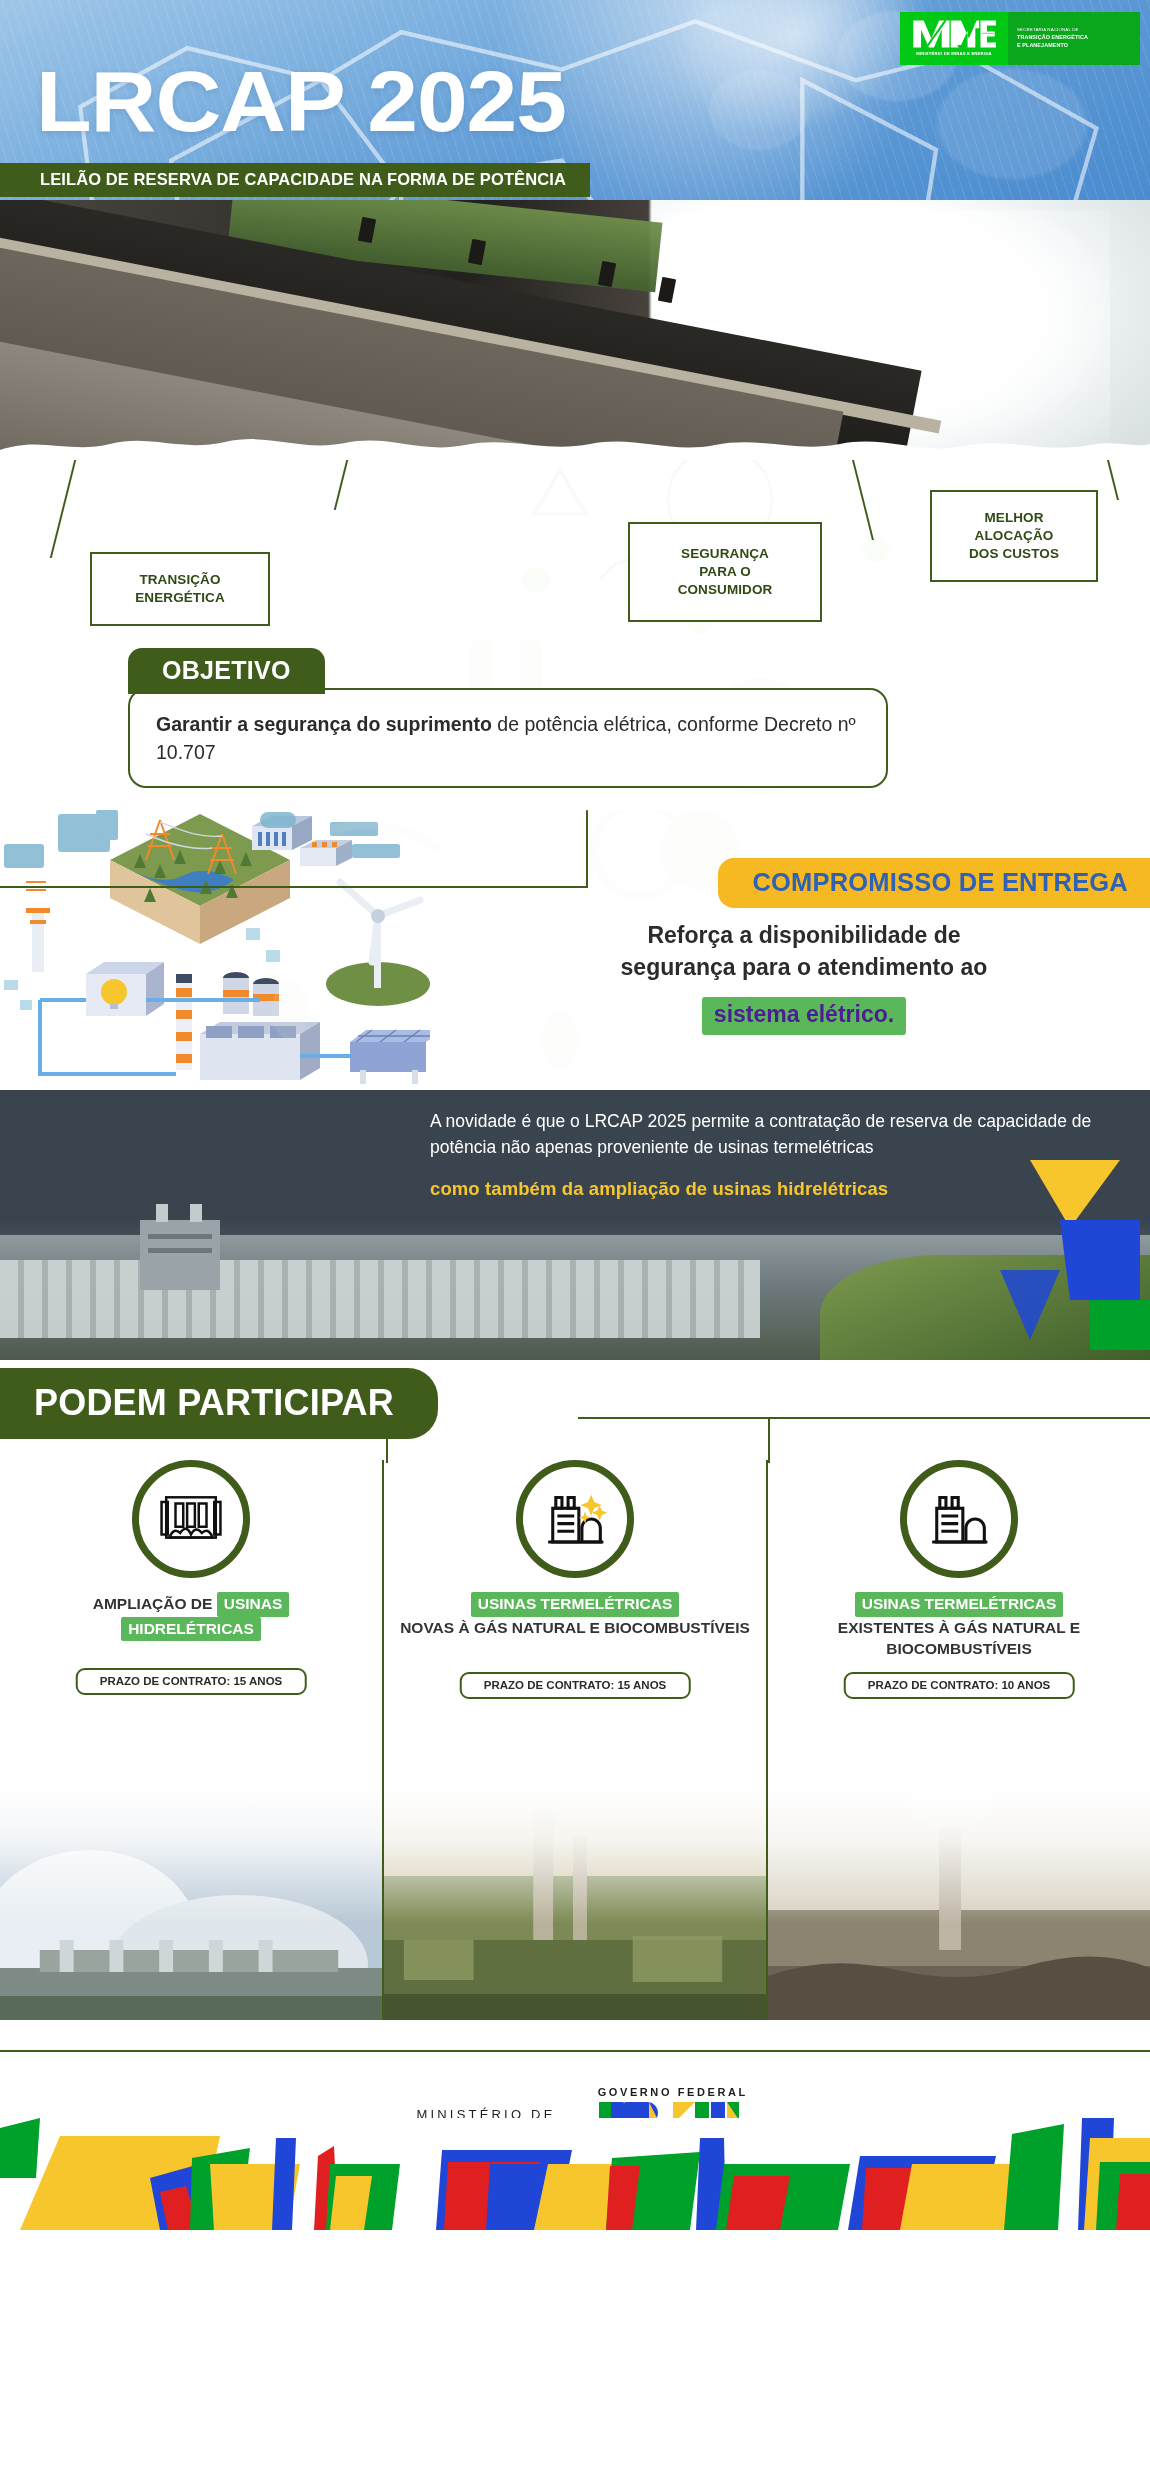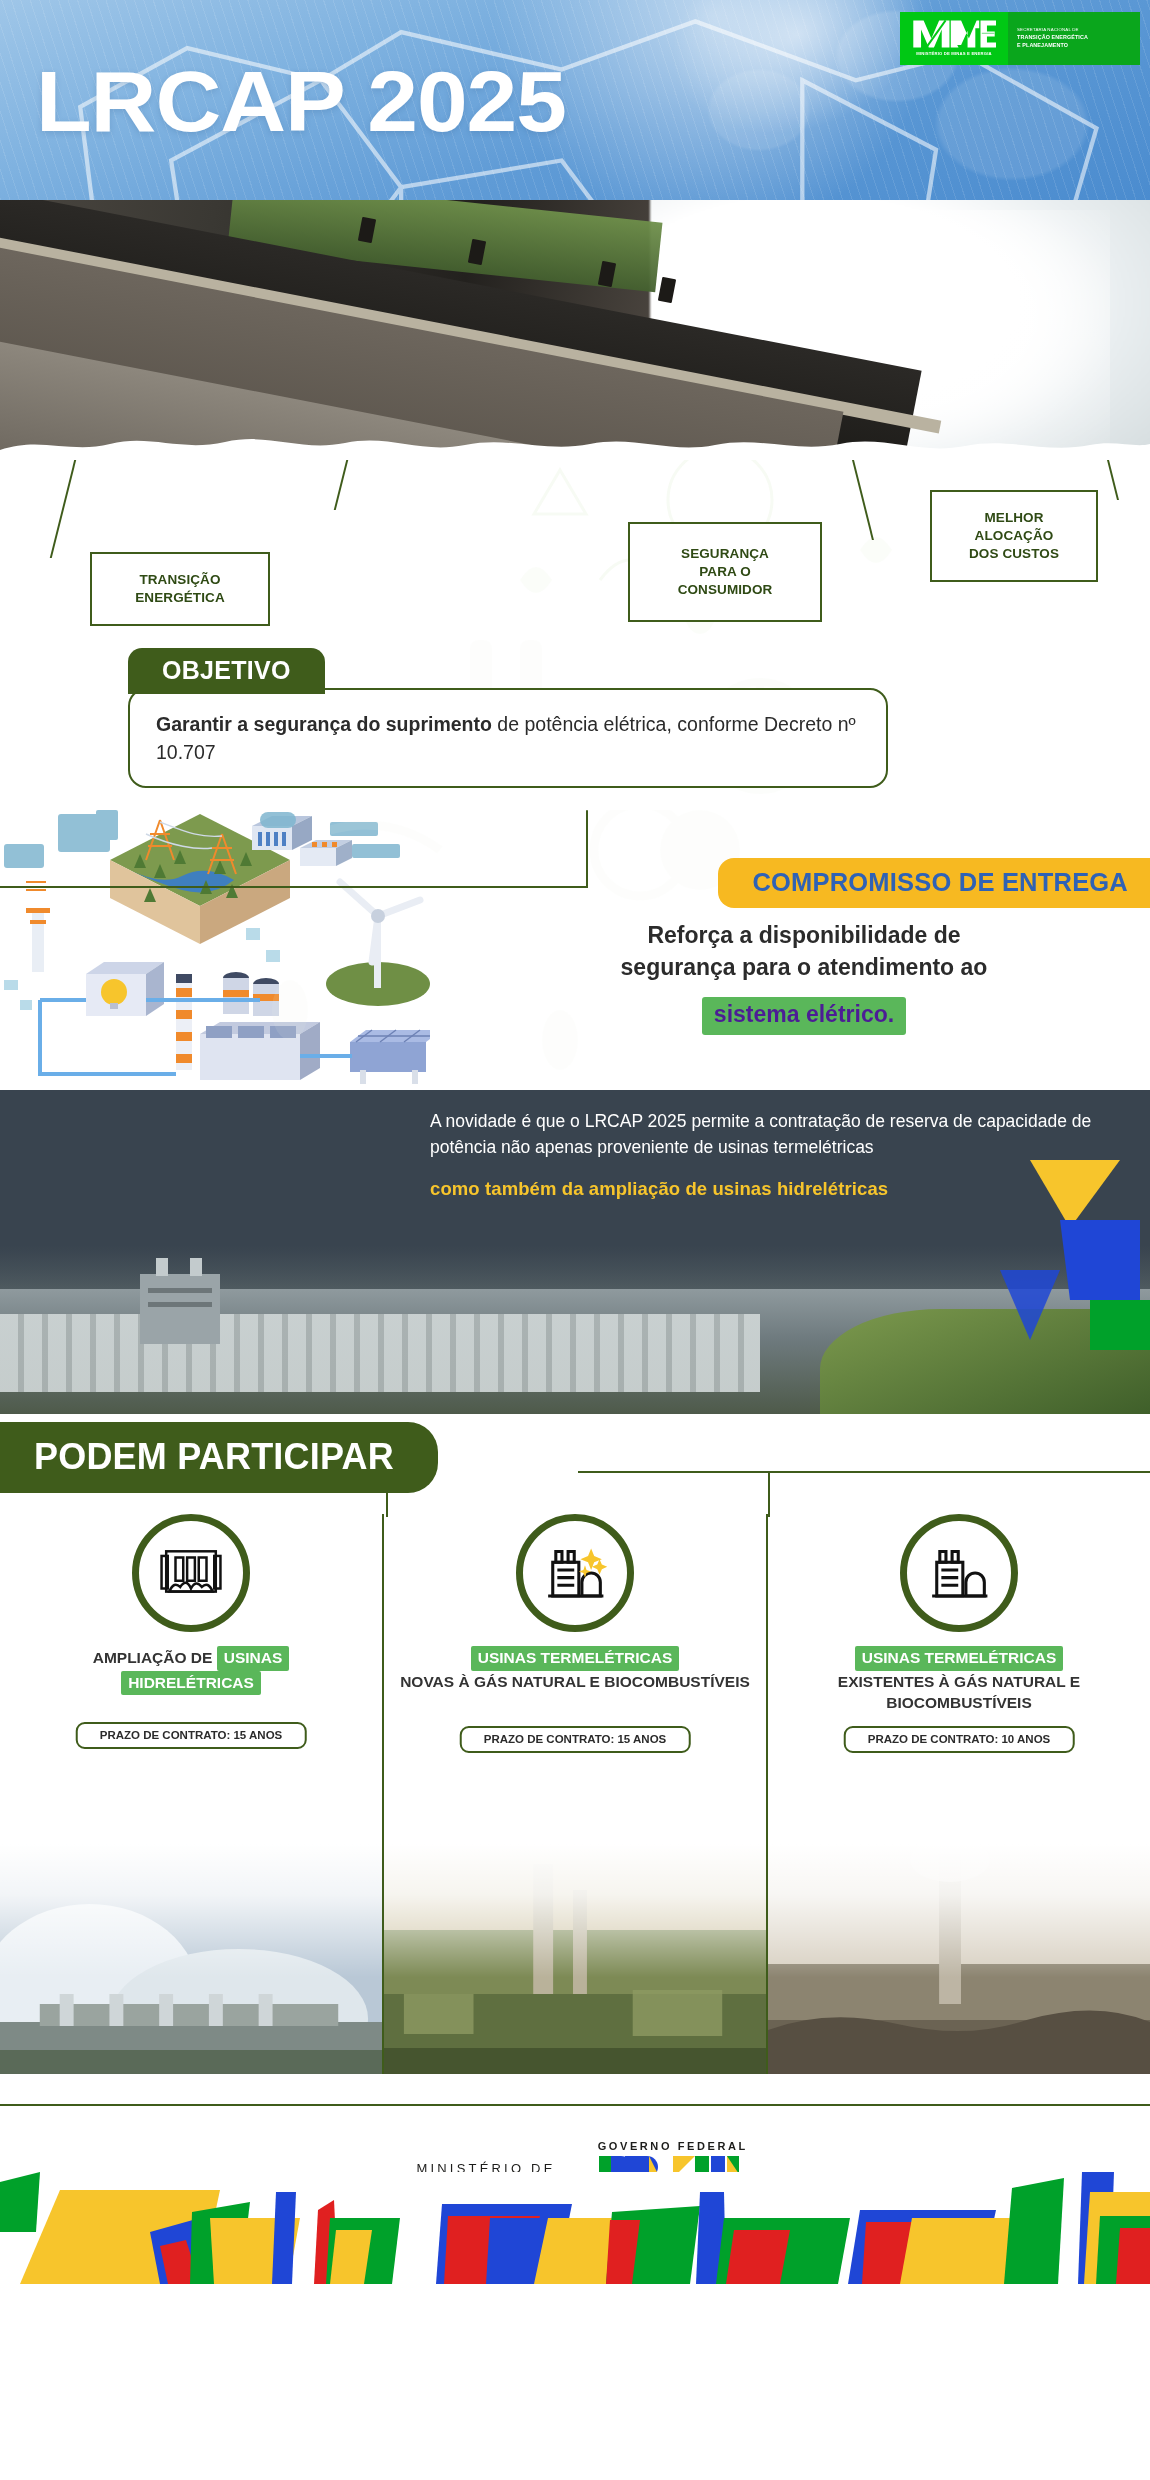--- a/index.html
+++ b/index.html
@@ -196,21 +196,21 @@
     position:absolute; right:36px; top:110px; width:620px;
     text-align:center; font-size:23px; font-weight:800; color:#2b2b2b; line-height:1.38;
   }
   .hl-green {
     background:#5ab75a; color:#4c1d95; padding: 2px 12px 4px; display:inline-block;
     border-radius: 3px; margin-top:14px;
   }
 
   
   .novidade {
-    position:relative; width:1150px; height:324px; overflow:hidden;
+    position:relative; width:1150px; height:270px; overflow:hidden;
     background: linear-gradient(180deg,#3b4753 0%, #49535d 35%, #5d6a6b 62%, #6f7a6a 100%);
   }
   .nov-photo-top { position:absolute; inset:0; background: linear-gradient(180deg,#39444f 0 48%, rgba(57,68,79,0) 70%); }
   .nov-dam {
     position:absolute; left:0; bottom:0; width:1150px; height:125px;
     background: linear-gradient(180deg,#8f9a9e 0%, #6e7a7e 40%, #4e5a4a 100%);
   }
   .nov-dam-wall {
     position:absolute; left:0; bottom:22px; width:760px; height:78px;
     background: repeating-linear-gradient(90deg,#cfd6d6 0 18px,#aeb6b6 18px 24px);
@@ -327,20 +327,21 @@
         <div class="mme-min">MINISTÉRIO DE MINAS E ENERGIA</div>
       </div>
       <div class="mme-right">
         <div class="sec-l1">SECRETARIA NACIONAL DE</div>
         <div class="sec-l2">TRANSIÇÃO ENERGÉTICA</div>
         <div class="sec-l3">E PLANEJAMENTO</div>
       </div>
     </div>
 
     <h1 class="hero-title">LRCAP 2025</h1>
+    <div class="hero-sub">LEILÃO DE RESERVA DE CAPACIDADE NA FORMA DE POTÊNCIA</div>
   </section>
 
   <section class="dam">
     <div class="dam-water"></div>
     <div class="dam-spray"></div>
     <div class="dam-green"></div>
     <div class="dam-wall"></div>
     <div class="dam-crest"></div>
     <div class="dam-road"></div>
     <div class="dam-road2"></div>

